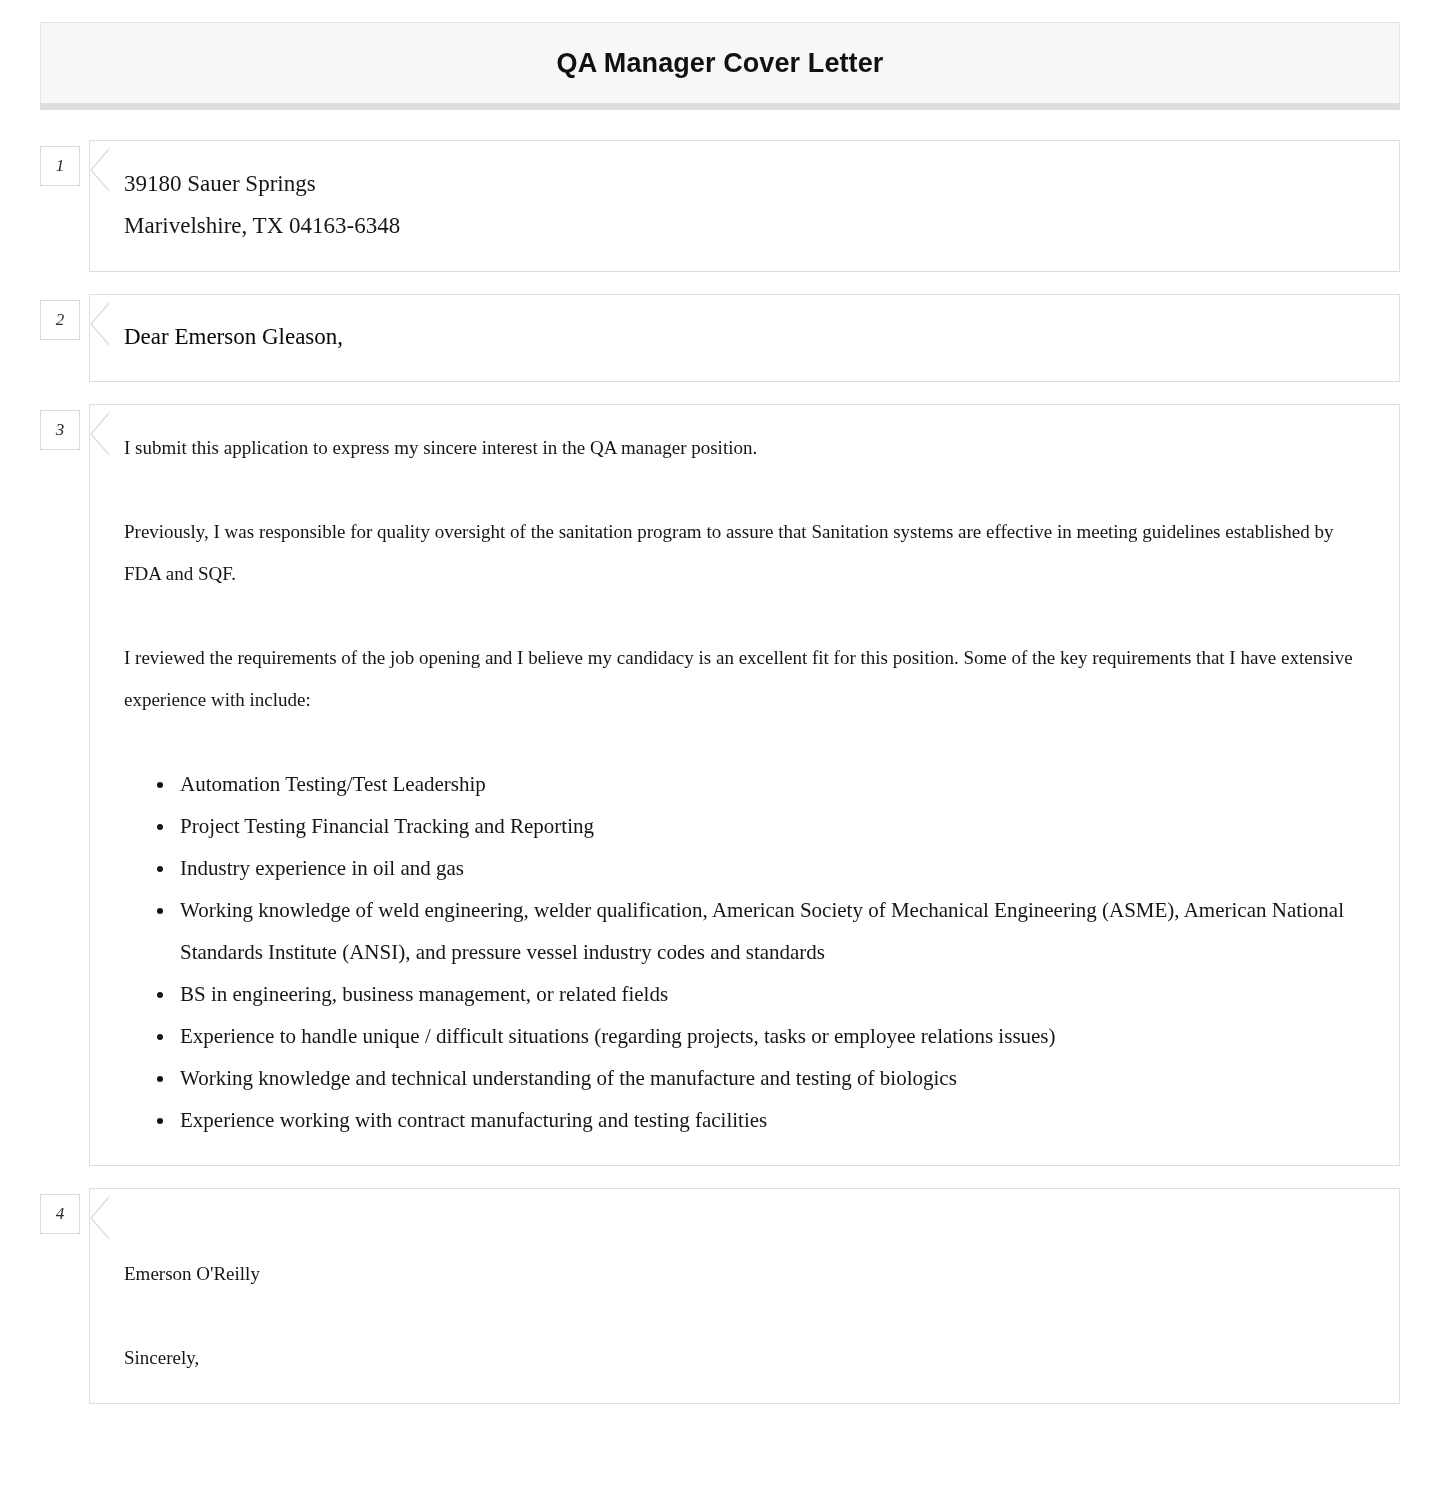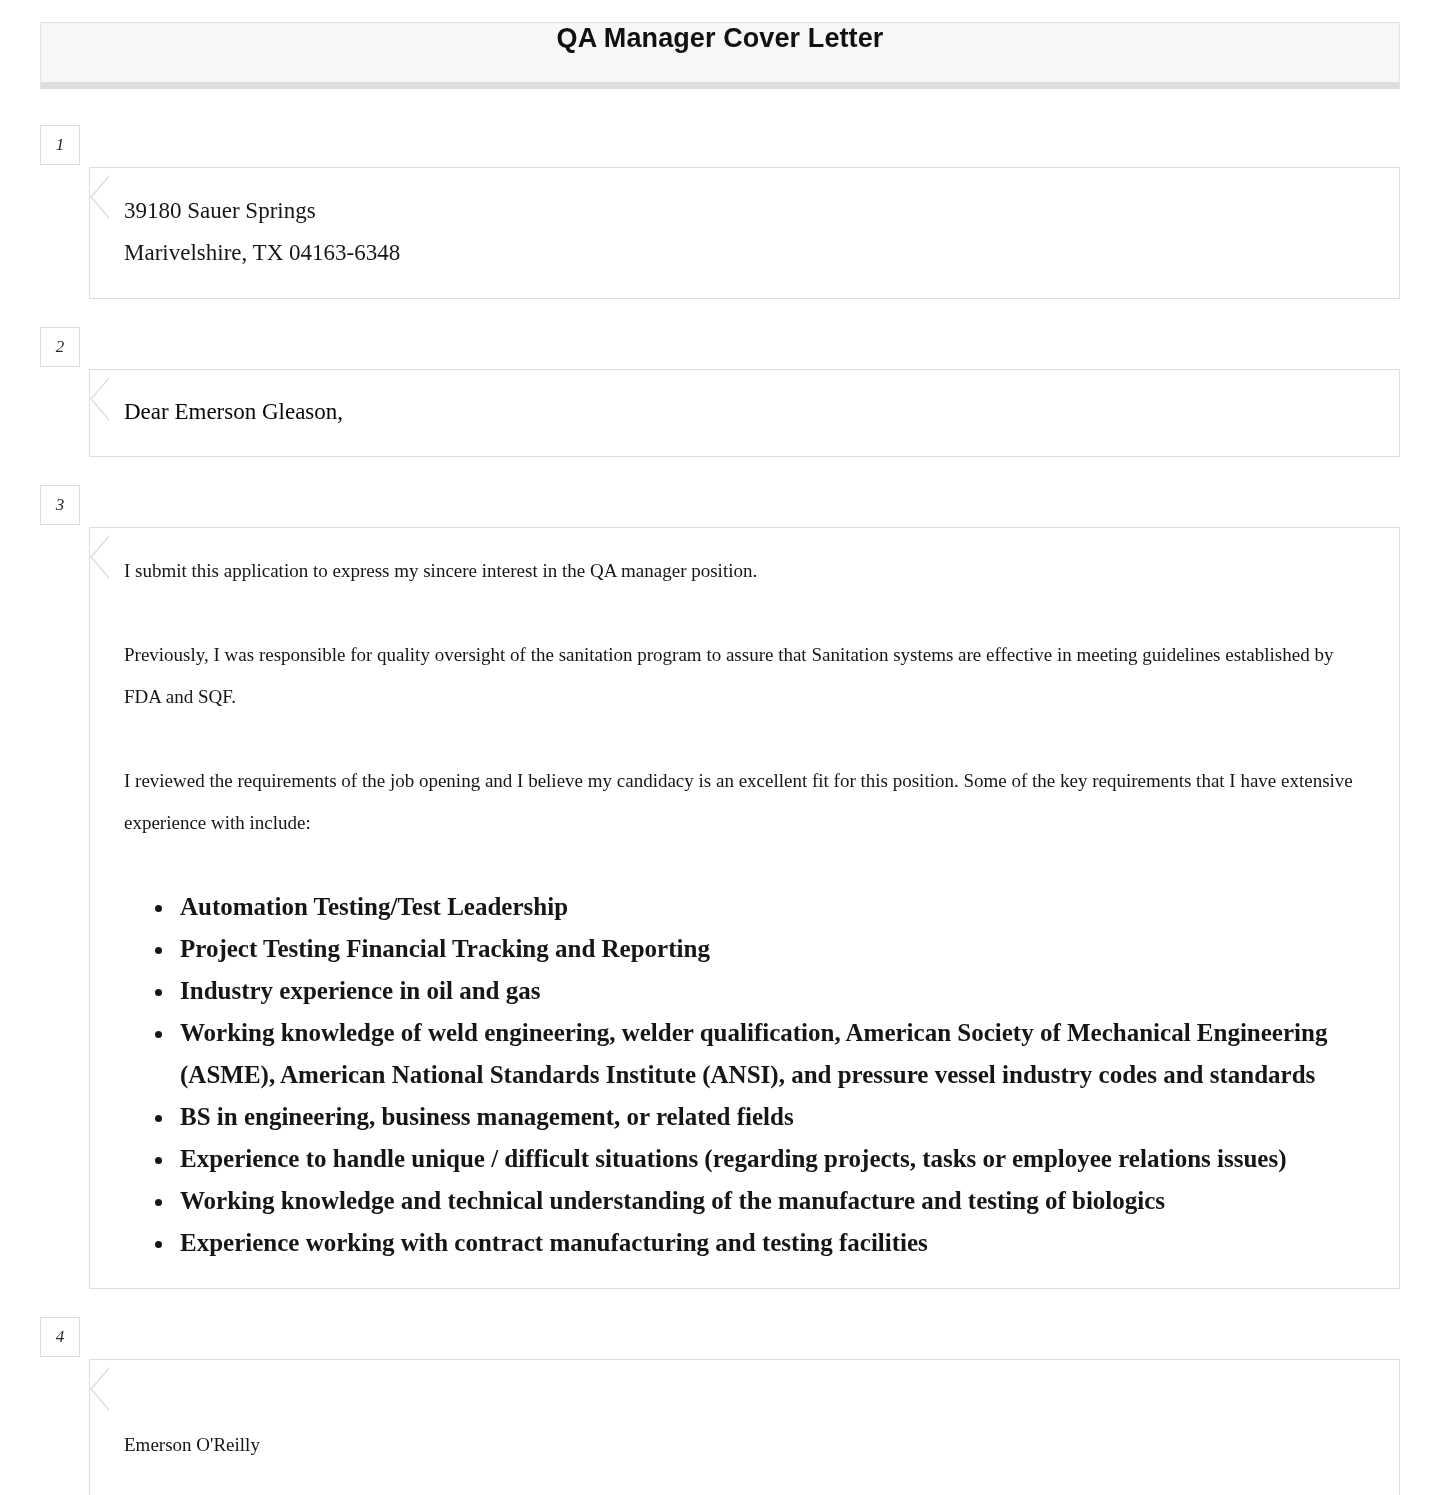--- a/index.html
+++ b/index.html
@@ -15,22 +15,23 @@
     color: #1a1a1a;
     -webkit-font-smoothing: antialiased;
   }
 
   
   .doc-header {
     margin: 22px 40px 0 40px;
     background: #f7f7f7;
     border: 1px solid #e3e3e3;
     border-bottom: 7px solid #dedede;
-    height: 67px;
+    height: 88px;
     display: flex;
+    align-items: center;
     justify-content: center;
   }
   .doc-title {
     font-family: "Liberation Sans", "DejaVu Sans", sans-serif;
     font-weight: bold;
     font-size: 27px;
     color: #111111;
     letter-spacing: 0.1px;
   }
 
@@ -62,21 +63,20 @@
     margin-right: 9px;
   }
 
   .block-body {
     position: relative;
     flex: 1 1 auto;
     border: 1px solid #dedede;
     background: #ffffff;
     padding: 22px 28px 24px 34px;
     min-height: 78px;
-    margin-top: 48px;
   }
 
   
   .notch {
     position: absolute;
     left: -1px;
     top: 6px;
     width: 22px;
     height: 46px;
     overflow: visible;
@@ -103,25 +103,24 @@
     font-weight: normal;
     color: #080808;
     margin: 0;
   }
   ul.req-list {
     margin: 0;
     padding-left: 52px;
     list-style: disc;
   }
   ul.req-list li {
-    font-size: 25px;
+    font-size: 21px;
     line-height: 42px;
     color: #161616;
     padding-left: 4px;
-    font-weight: bold;
   }
   .spacer-block { height: 42px; }
 </style>
 </head>
 <body>
 
 <div class="doc-header">
   <div class="doc-title">QA Manager Cover Letter</div>
 </div>
 

